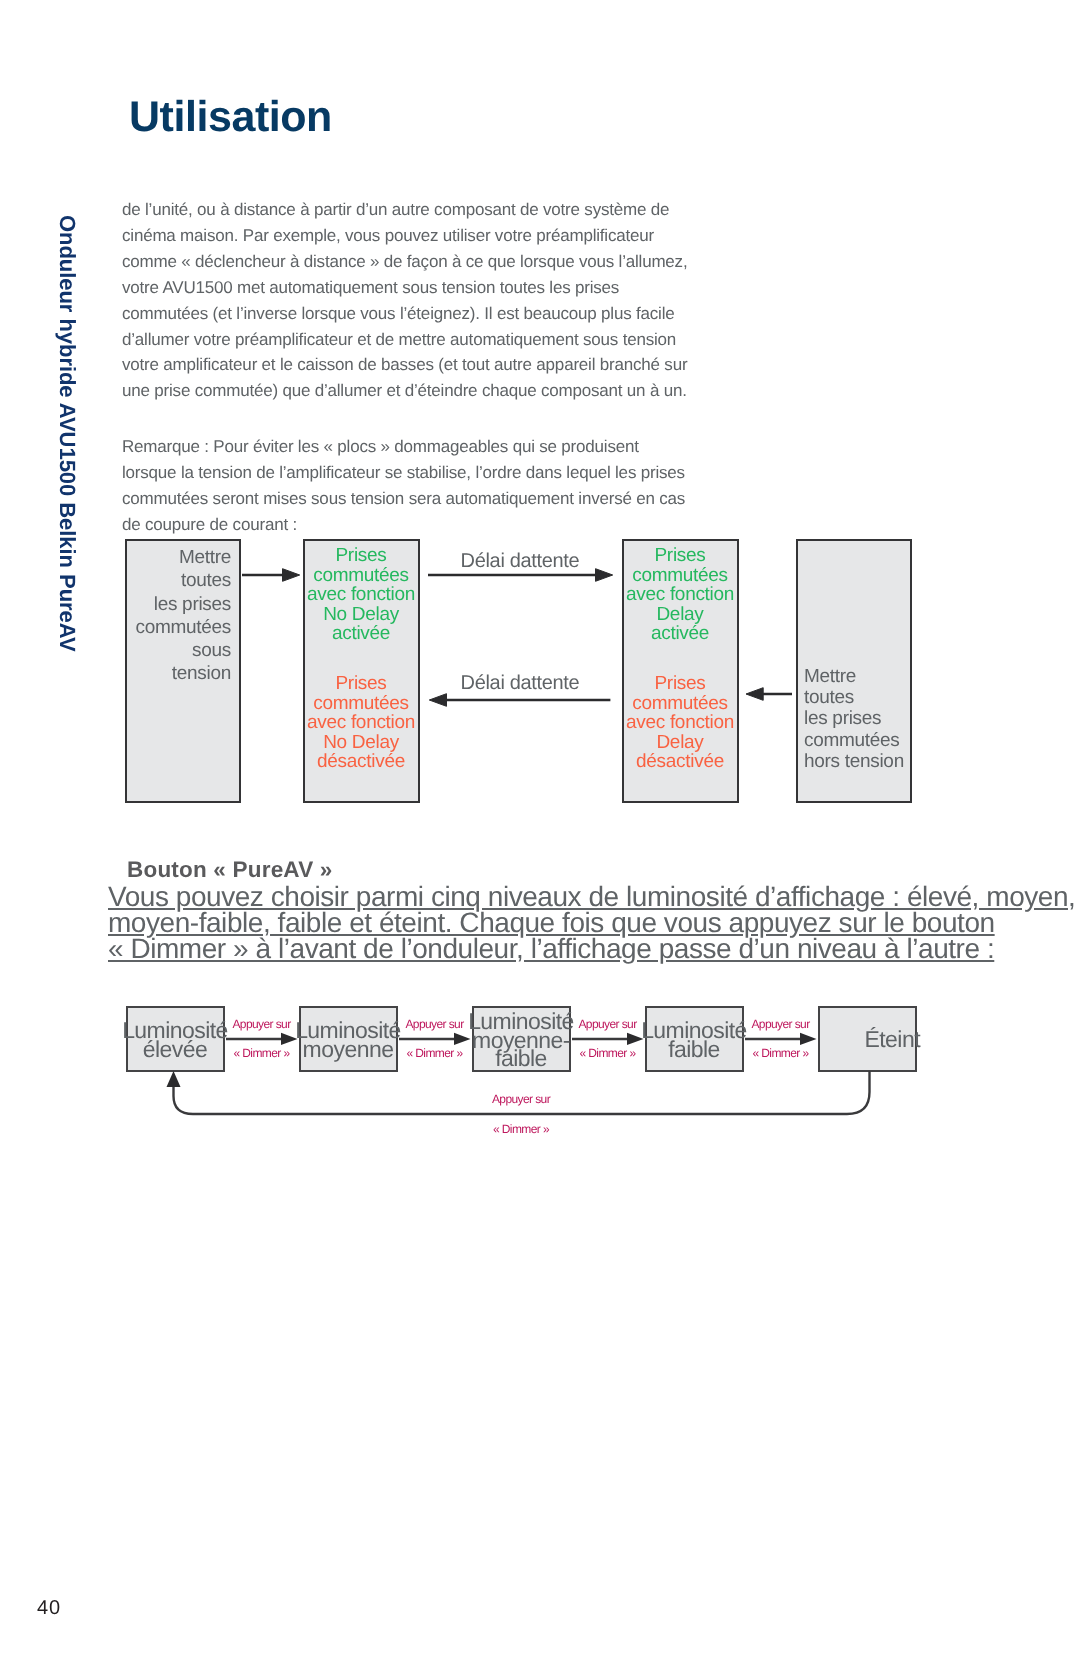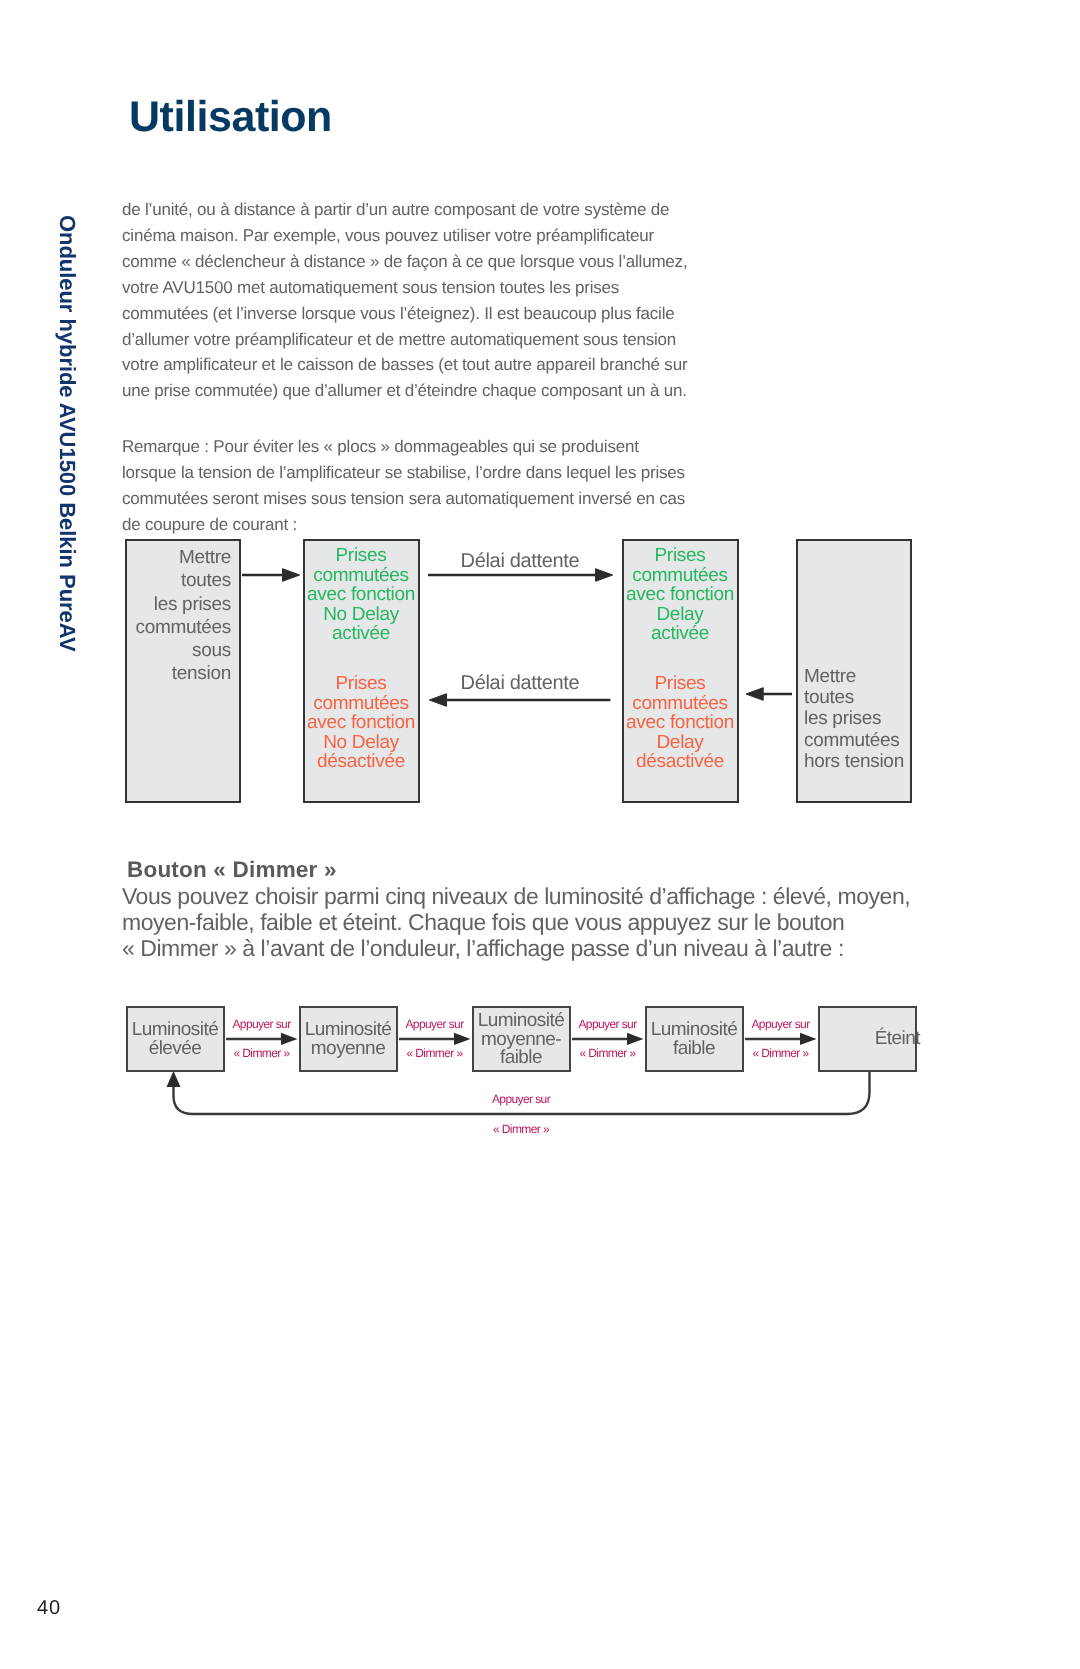--- a/index.html
+++ b/index.html
@@ -19,37 +19,37 @@
 
   .para{position:absolute;left:122px;font-size:17px;line-height:25.9px;
         color:#5f6366;letter-spacing:-0.2px;white-space:pre-line;}
 
   #p1{top:197px;}
   #p2{top:434px;}
   #p3{top:1161px;letter-spacing:-0.04px;}
 
   #subhead{position:absolute;left:127px;top:857px;font-size:22.5px;font-weight:bold;
            color:#5a5a5c;letter-spacing:.2px;}
-  #p-dim{position:absolute;left:122px;top:884px;font-size:23px;line-height:25.9px;
-         color:#5f6366;letter-spacing:-0.45px;white-space:pre-line;}
+  #p-dim{position:absolute;left:108px;top:884px;font-size:28px;line-height:25.9px;
+         color:#5f6366;letter-spacing:-0.45px;white-space:pre-line;text-decoration:underline;}
 
   #pagenum{position:absolute;left:37px;top:1593px;font-size:20px;line-height:31px;color:#231f20;letter-spacing:1px;}
 
   
   #diag1{position:absolute;left:0;top:0;}
   #diag2{position:absolute;left:0;top:0;}
   .dbox{position:absolute;background:#e6e7e8;border:2px solid #343436;box-sizing:border-box;}
   .dbox2{border:2px solid #444446;}
   .dtxt{position:absolute;font-size:19px;line-height:19.6px;white-space:pre-line;letter-spacing:-0.3px;}
   .green{color:#25b85f;}
   .red{color:#f96242;}
   .grey{color:#5f6366;}
   .dlabel{position:absolute;font-size:20px;color:#5f6366;white-space:nowrap;letter-spacing:-0.33px;}
   .slabel{position:absolute;font-size:12px;color:#be185d;white-space:nowrap;letter-spacing:-0.6px;}
-  .dstep{font-size:19px;letter-spacing:-0.55px;}
+  .dstep{font-size:23px;letter-spacing:-0.55px;}
 </style>
 </head>
 <body>
 
 <div class="page">
   <div id="title">Utilisation</div>
   <div class="side-label">Onduleur hybride AVU1500 Belkin PureAV</div>
 
   <div class="para" id="p1">de l’unité, ou à distance à partir d’un autre composant de votre système de
 cinéma maison. Par exemple, vous pouvez utiliser votre préamplificateur
@@ -112,21 +112,21 @@
         <line x1="428" y1="575" x2="597" y2="575" stroke-width="2.4"></line>
         <polygon points="595.5,568.7 612.7,575 595.5,581.3"></polygon>
         <line x1="446" y1="700" x2="610.4" y2="700" stroke-width="2.4"></line>
         <polygon points="446.5,693.7 429.3,700 446.5,706.3"></polygon>
         <line x1="753" y1="694" x2="792" y2="694" stroke-width="2.4"></line>
         <polygon points="763.2,687.7 746,694 763.2,700.3"></polygon>
       </g>
     </svg>
   </div>
 
-  <div id="subhead">Bouton « Dimmer »</div>
+  <div id="subhead">Bouton « PureAV »</div>
   <div id="p-dim">Vous pouvez choisir parmi cinq niveaux de luminosité d’affichage : élevé, moyen,
 moyen-faible, faible et éteint. Chaque fois que vous appuyez sur le bouton
 « Dimmer » à l’avant de l’onduleur, l’affichage passe d’un niveau à l’autre :</div>
 
   <div id="diag2">
     <div class="dbox dbox2" style="left:126px;top:1006px;width:99px;height:66px;"></div>
     <div class="dbox dbox2" style="left:299px;top:1006px;width:99px;height:66px;"></div>
     <div class="dbox dbox2" style="left:472px;top:1006px;width:99px;height:66px;"></div>
     <div class="dbox dbox2" style="left:645px;top:1006px;width:99px;height:66px;"></div>
     <div class="dbox dbox2" style="left:818px;top:1006px;width:99px;height:66px;"></div>

